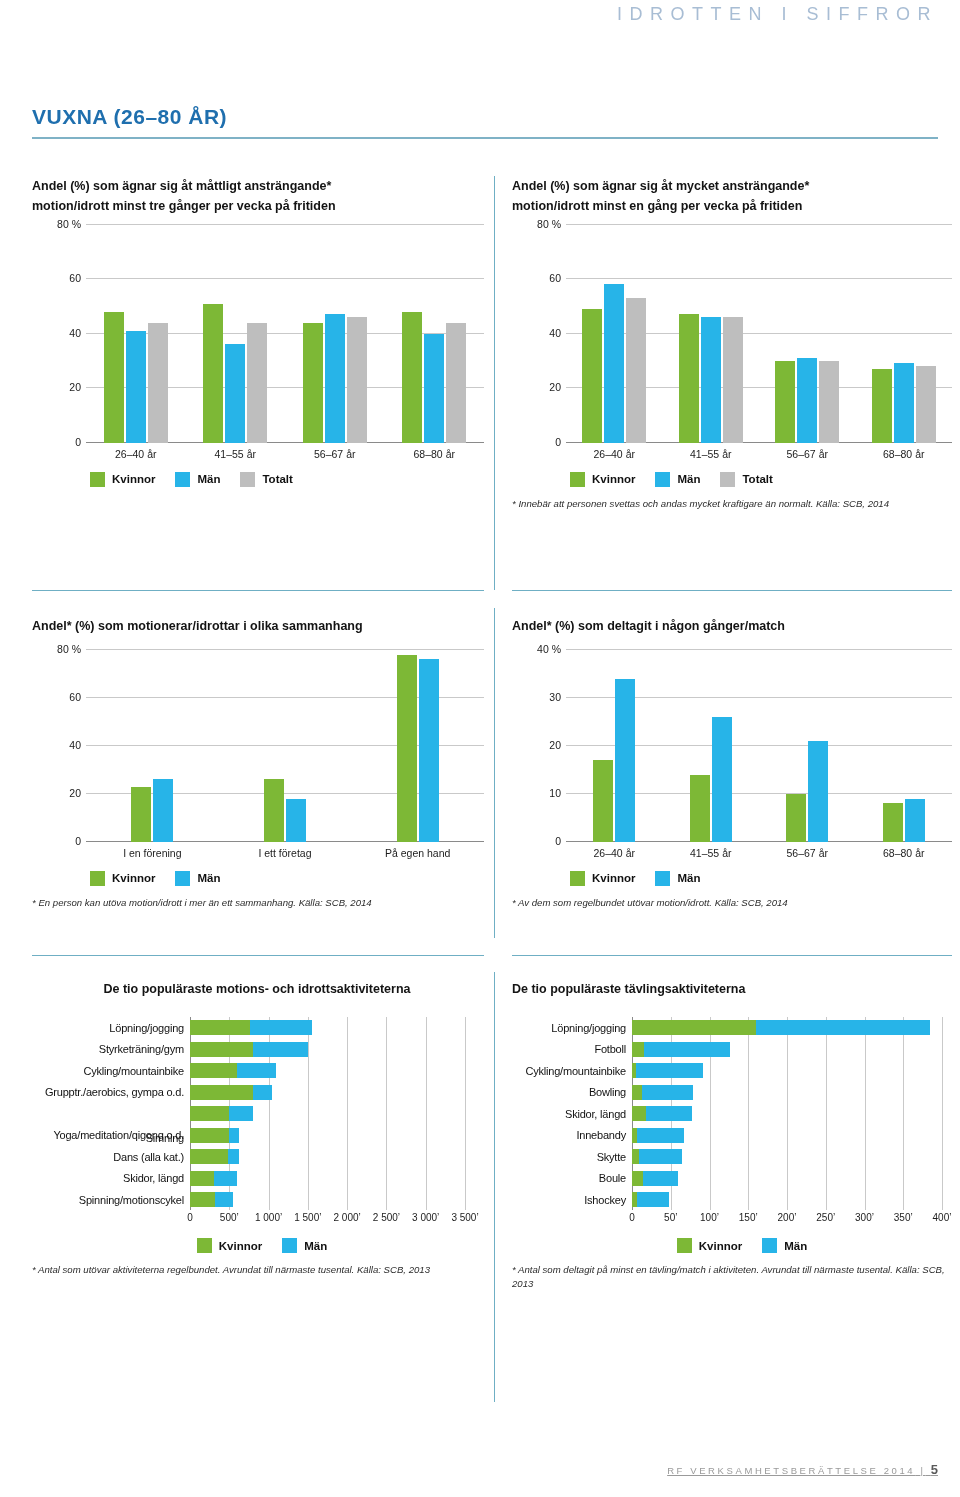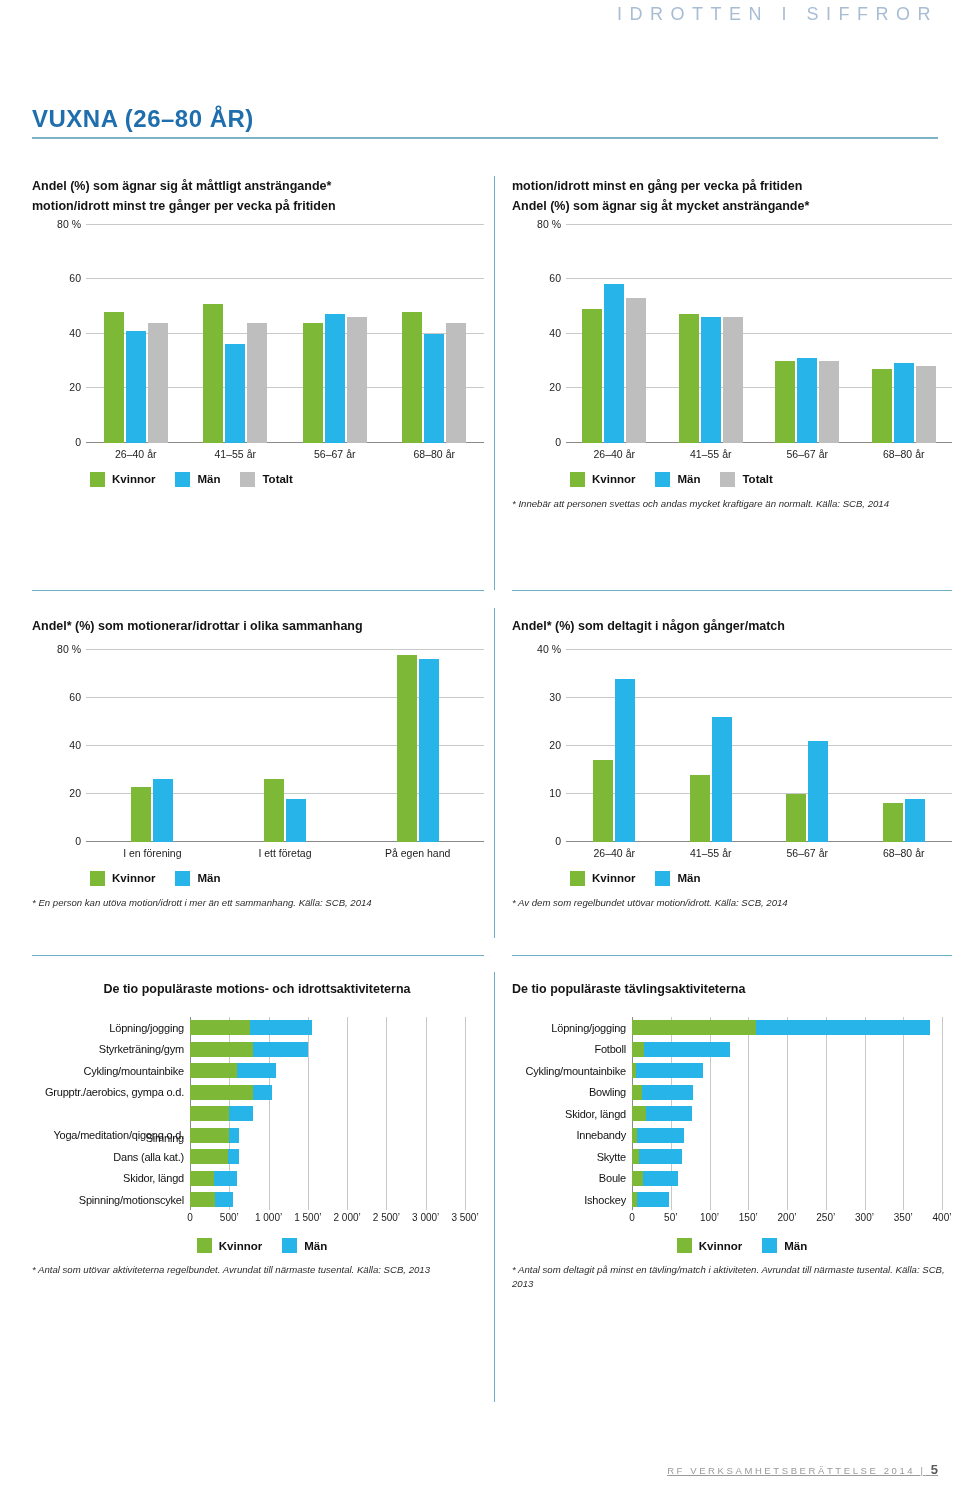--- a/index.html
+++ b/index.html
@@ -14,21 +14,21 @@
 
   
   .brand-head {
     position: absolute; top: 4px; right: 22px;
     font-size: 18px; letter-spacing: 7.5px;
     color: #A8BDD4; font-weight: 400;
   }
 
   .section-title {
     position: absolute; left: 32px; top: 105px;
-    font-size: 24px; font-weight: 700; color: #1F6FAE;
+    font-size: 21px; font-weight: 700; color: #1F6FAE;
     letter-spacing: 0.5px;
   }
   .section-rule {
     position: absolute; left: 32px; right: 22px; top: 137px;
     height: 2px; background: #7FB2C6;
   }
 
   
   .col { position: absolute; }
   .col-left  { left: 32px;  width: 452px; }
@@ -189,22 +189,22 @@
           <div class="lg-item">
             <span class="swatch" style="background: rgb(190, 190, 190);"></span>
             <span class="lg-text">Totalt</span>
           </div>
         </div>
     </div>
   </div>
 
   <div class="col col-right" style="top:176px;">
     <div class="chart-title">
+      <div>Andel (%) som ägnar sig åt mycket ansträngande*</div>
       <div>motion/idrott minst en gång per vecka på fritiden</div>
-      <div>Andel (%) som ägnar sig åt mycket ansträngande*</div>
     </div>
     <div class="vchart">
       <div class="vplot" id="plot-1" style="margin-left:54px; height:218px;">
           <div class="gridline base" style="bottom: 0px;">
             <span class="axis-y-label" style="top: 0px;">0</span>
           </div>
           <div class="gridline" style="bottom: 54.5px;">
             <span class="axis-y-label" style="top: 0px;">20</span>
           </div>
           <div class="gridline" style="bottom: 109px;">

